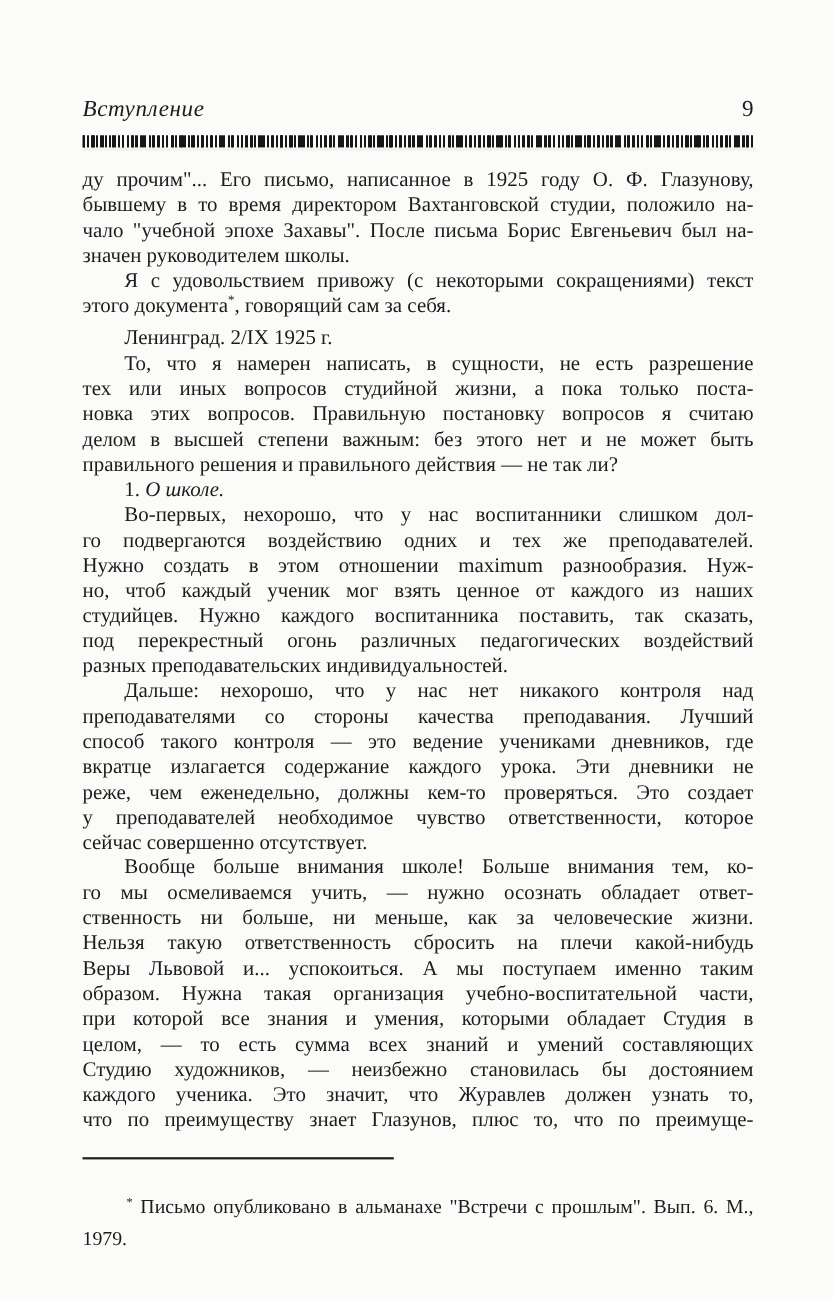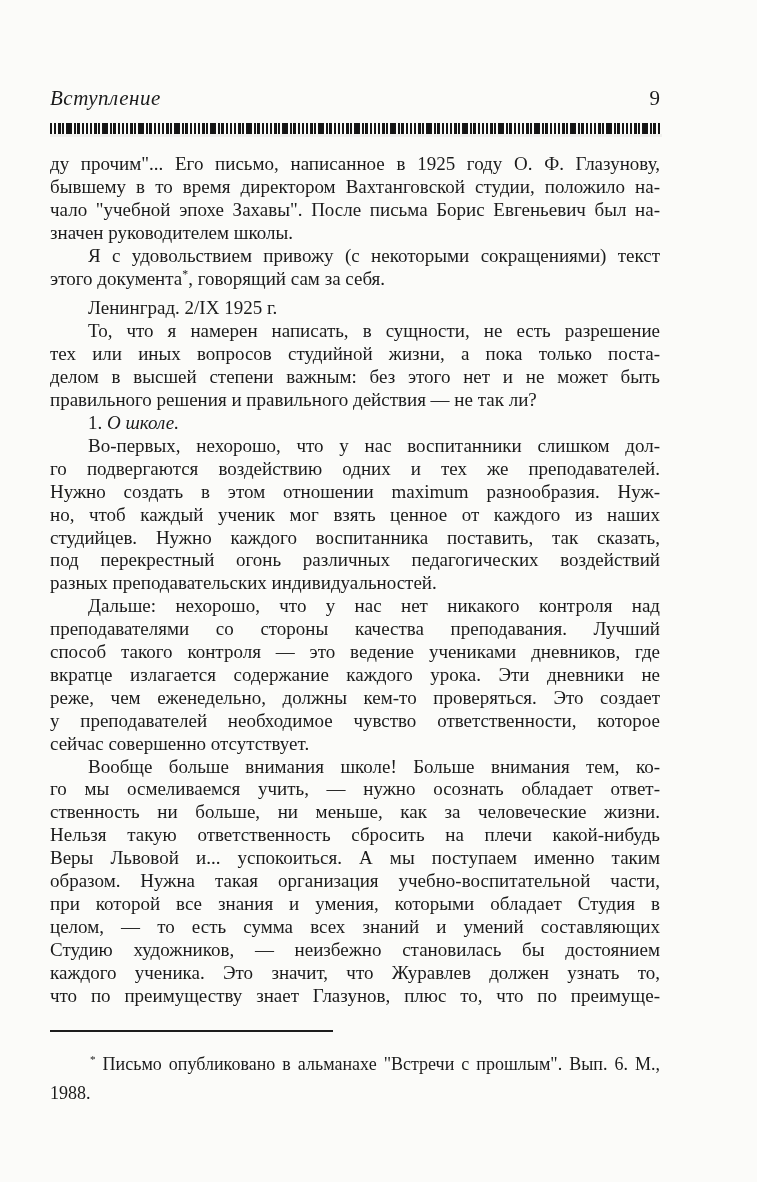--- a/index.html
+++ b/index.html
@@ -3,21 +3,21 @@
 <meta charset="utf-8">
 <style>
   html, body { margin: 0; padding: 0; }
   body {
     width: 757px; height: 1182px;
     background: #fbfbf9;
     color: #1b1b1b;
     font-family: "Liberation Serif", "DejaVu Serif", serif;
     overflow: hidden;
   }
-  .page { padding: 86px 72px 0 50px; }
+  .page { padding: 86px 72px 0 75px; }
 
   .page-header {
     display: flex; justify-content: space-between; align-items: baseline;
     height: 24px; width: 610px;
   }
   .chapter-title { font-style: italic; font-size: 21px; letter-spacing: 0.5px; }
   .page-number { font-size: 21px; }
 
   .barcode-rule {
     margin-top: 13px; height: 11px; width: 612px;
@@ -44,21 +44,21 @@
   .line i { }
   .line sup, .fn-line sup {
     font-size: 0.62em;
     vertical-align: super;
     line-height: 0;
   }
 
   .footnote { margin-top: 22px; }
   .fn-rule { width: 283px; height: 2px; background: #1d1d1d; }
   .fn-lines {
-    margin-top: 18px; width: 610px;
+    margin-top: 29px; width: 610px;
     font-size: 18px; line-height: 29px;
   }
   .fn-line { text-align: justify; text-align-last: justify; }
   .fn-line.endline { text-align-last: left; }
   .fn-line.indent { text-indent: 40px; }
 </style>
 </head>
 <body>
 
 <div class="page">
@@ -80,20 +80,21 @@
       <div class="para main">
         <div class="line indent"><span>Я с удовольствием привожу (с некоторыми сокращениями) текст</span></div>
         <div class="line endline"><span>этого документа</span><sup>*</sup><span>, говорящий сам за себя.</span></div>
       </div>
       <div class="para letter gap">
         <div class="line indent endline"><span>Ленинград. 2/IX 1925 г.</span></div>
       </div>
       <div class="para letter">
         <div class="line indent"><span>То, что я намерен написать, в сущности, не есть разрешение</span></div>
         <div class="line"><span>тех или иных вопросов студийной жизни, а пока только поста-</span></div>
+        <div class="line"><span>новка этих вопросов. Правильную постановку вопросов я считаю</span></div>
         <div class="line"><span>делом в высшей степени важным: без этого нет и не может быть</span></div>
         <div class="line endline"><span>правильного решения и правильного действия — не так ли?</span></div>
       </div>
       <div class="para letter">
         <div class="line indent endline"><span>1. </span><i>О школе.</i></div>
       </div>
       <div class="para letter">
         <div class="line indent"><span>Во-первых, нехорошо, что у нас воспитанники слишком дол-</span></div>
         <div class="line"><span>го подвергаются воздействию одних и тех же преподавателей.</span></div>
         <div class="line"><span>Нужно создать в этом отношении maximum разнообразия. Нуж-</span></div>
@@ -123,17 +124,17 @@
         <div class="line"><span>Студию художников, — неизбежно становилась бы достоянием</span></div>
         <div class="line"><span>каждого ученика. Это значит, что Журавлев должен узнать то,</span></div>
         <div class="line"><span>что по преимуществу знает Глазунов, плюс то, что по преимуще-</span></div>
       </div>
     </div>
 
   <div class="footnote">
     <div class="fn-rule"></div>
     <div class="fn-lines" id="fn-lines">
         <div class="fn-line indent"><sup>*</sup><span> Письмо опубликовано в альманахе "Встречи с прошлым". Вып. 6. М.,</span></div>
-        <div class="fn-line endline"><span>1988.</span></div>
+        <div class="fn-line endline"><span>1979.</span></div>
       </div>
   </div>
 
 </div>
 
 </body></html>

